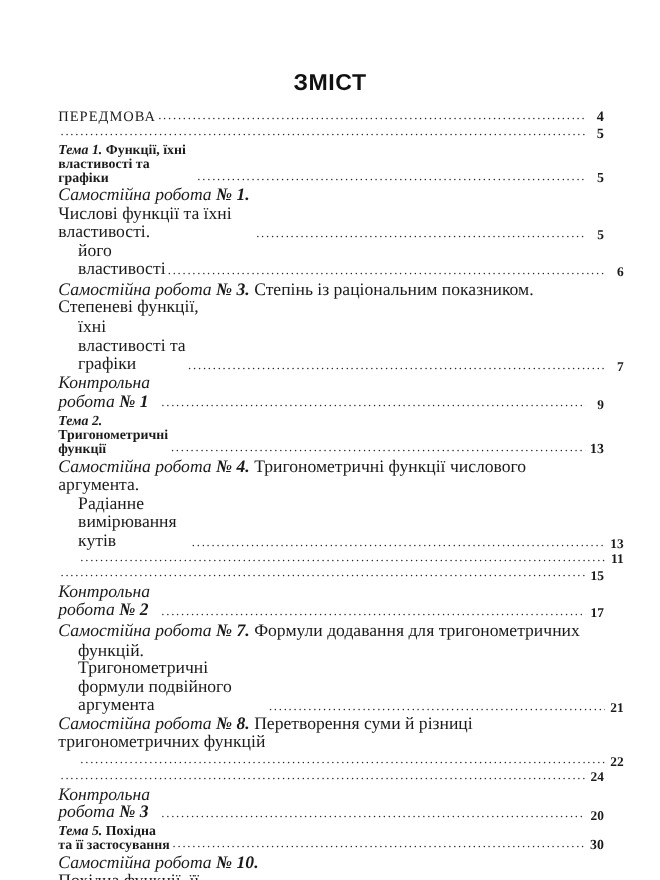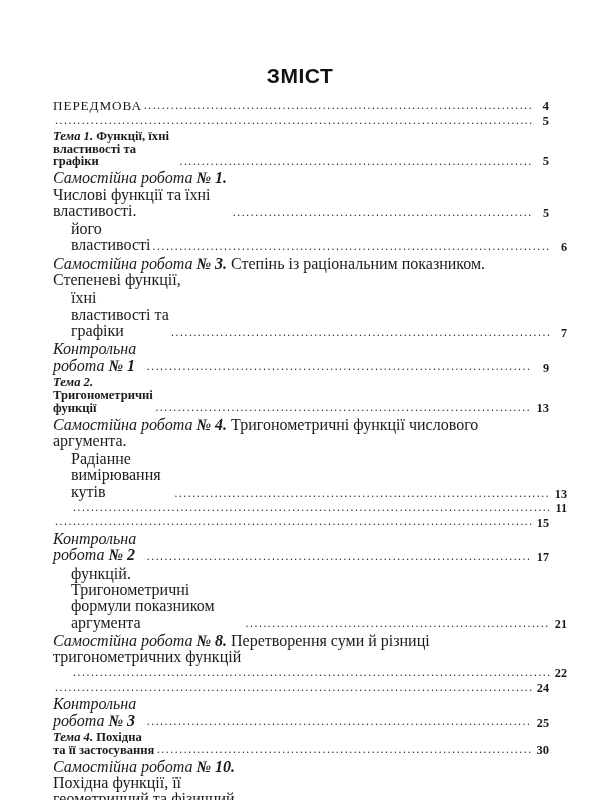--- a/index.html
+++ b/index.html
@@ -200,22 +200,27 @@
         </div>
       </div>
       <div class="entry">
         <div class="line lvl-work">
           <span class="lbl"><i>Контрольна робота</i><span class="num"> № 2</span></span>
           <span class="dots">...............................................................................................................................................................</span>
           <span class="pg">17</span>
         </div>
       </div>
       <div class="entry">
-        <div class="line lvl-work cont">
-          <span class="lbl">функцій. Тригонометричні формули показником аргумента</span>
+        <div class="line lvl-work">
+          <span class="lbl"><i>Самостійна робота</i><span class="num"> № 7.</span> Формули додавання для тригонометричних</span>
+          <span class="dots"></span>
+          <span class="pg"></span>
+        </div>
+        <div class="line lvl-work cont">
+          <span class="lbl">функцій. Тригонометричні формули подвійного аргумента</span>
           <span class="dots">...............................................................................................................................................................</span>
           <span class="pg">21</span>
         </div>
       </div>
       <div class="entry">
         <div class="line lvl-work">
           <span class="lbl"><i>Самостійна робота</i><span class="num"> № 8.</span> Перетворення суми й різниці тригонометричних функцій</span>
           <span class="dots"></span>
           <span class="pg"></span>
         </div>
@@ -227,26 +232,26 @@
       <div class="entry">
         <div class="line lvl-work">
           <span class="dots">...............................................................................................................................................................</span>
           <span class="pg">24</span>
         </div>
       </div>
       <div class="entry">
         <div class="line lvl-work">
           <span class="lbl"><i>Контрольна робота</i><span class="num"> № 3</span></span>
           <span class="dots">...............................................................................................................................................................</span>
-          <span class="pg">25</span>
+          <span class="pg">20</span>
         </div>
       </div>
       <div class="entry">
         <div class="line lvl-theme">
-          <span class="lbl"><i>Тема 4.</i> Похідна та її застосування</span>
+          <span class="lbl"><i>Тема 5.</i> Похідна та її застосування</span>
           <span class="dots">...............................................................................................................................................................</span>
           <span class="pg">30</span>
         </div>
       </div>
       <div class="entry">
         <div class="line lvl-work">
           <span class="lbl"><i>Самостійна робота</i><span class="num"> № 10.</span> Похідна функції, її геометричний та фізичний зміст</span>
           <span class="dots">...............................................................................................................................................................</span>
           <span class="pg">30</span>
         </div>

